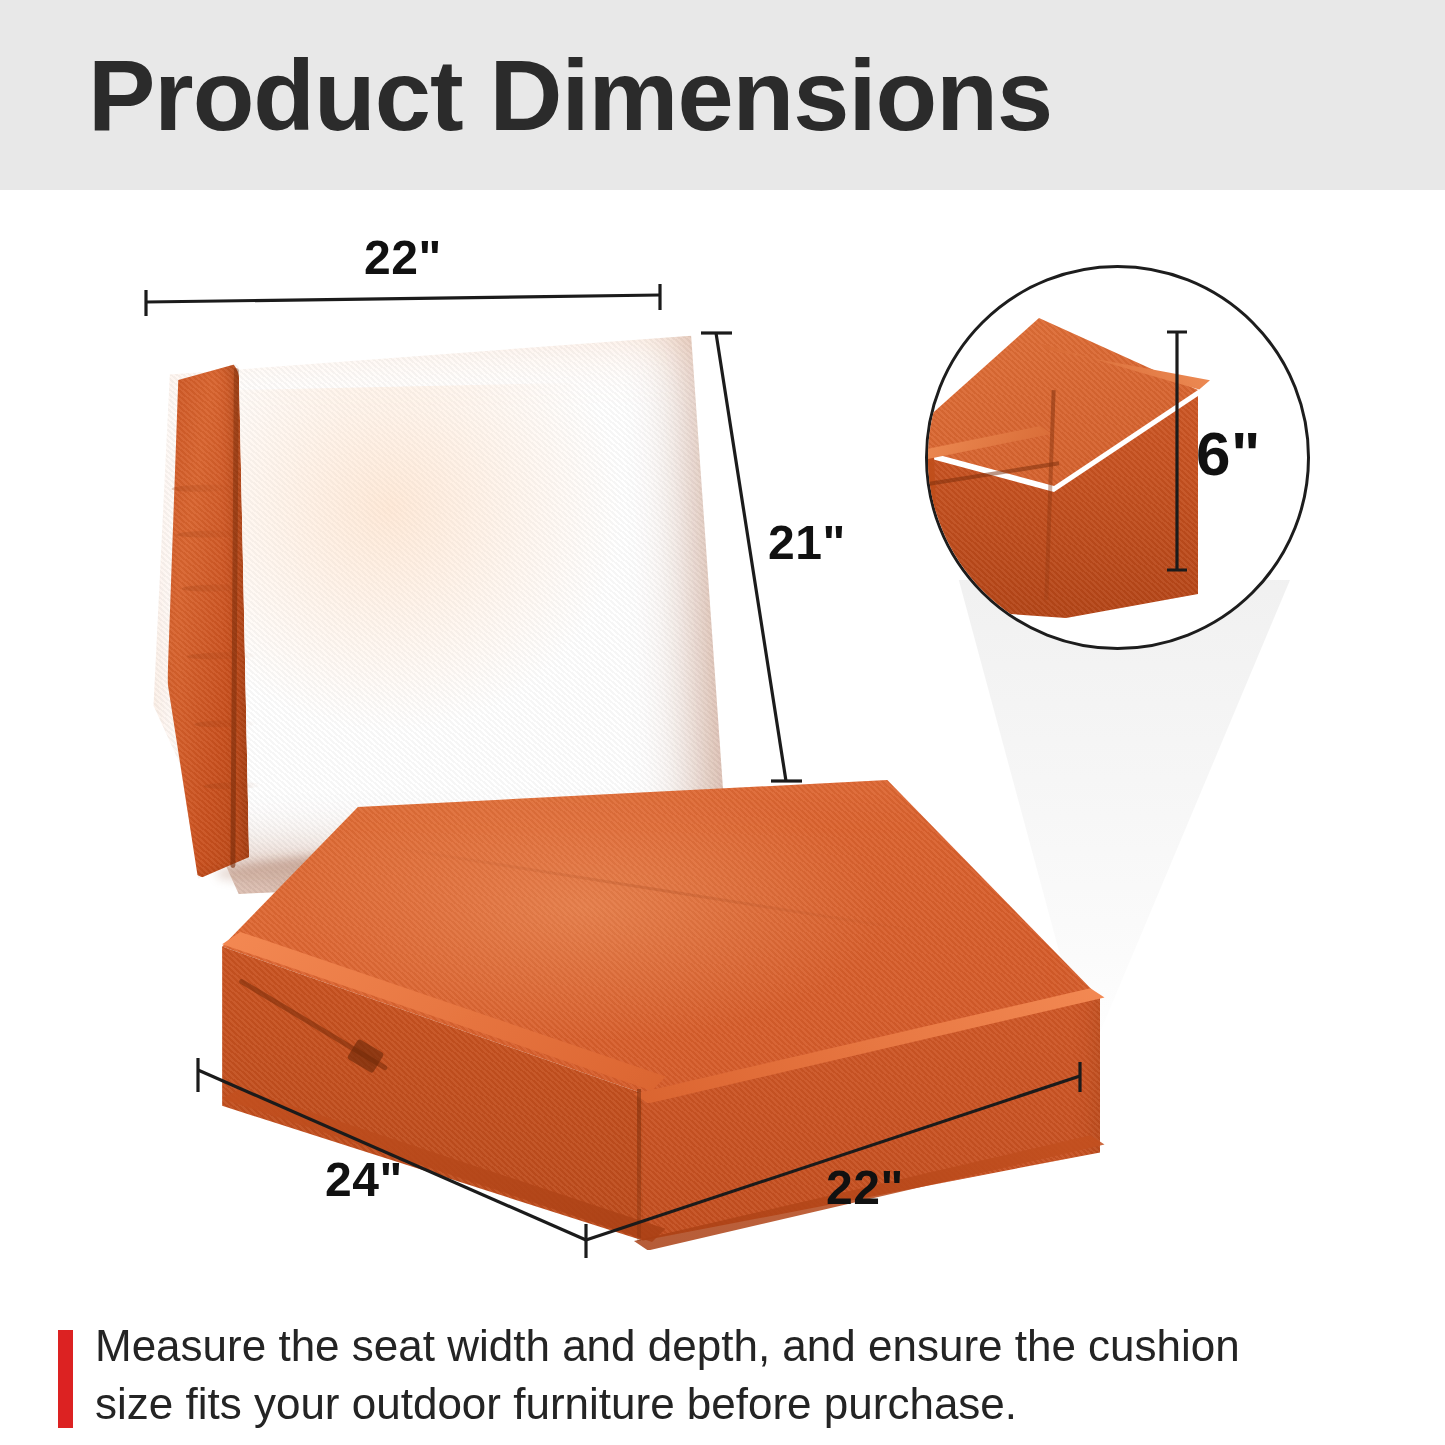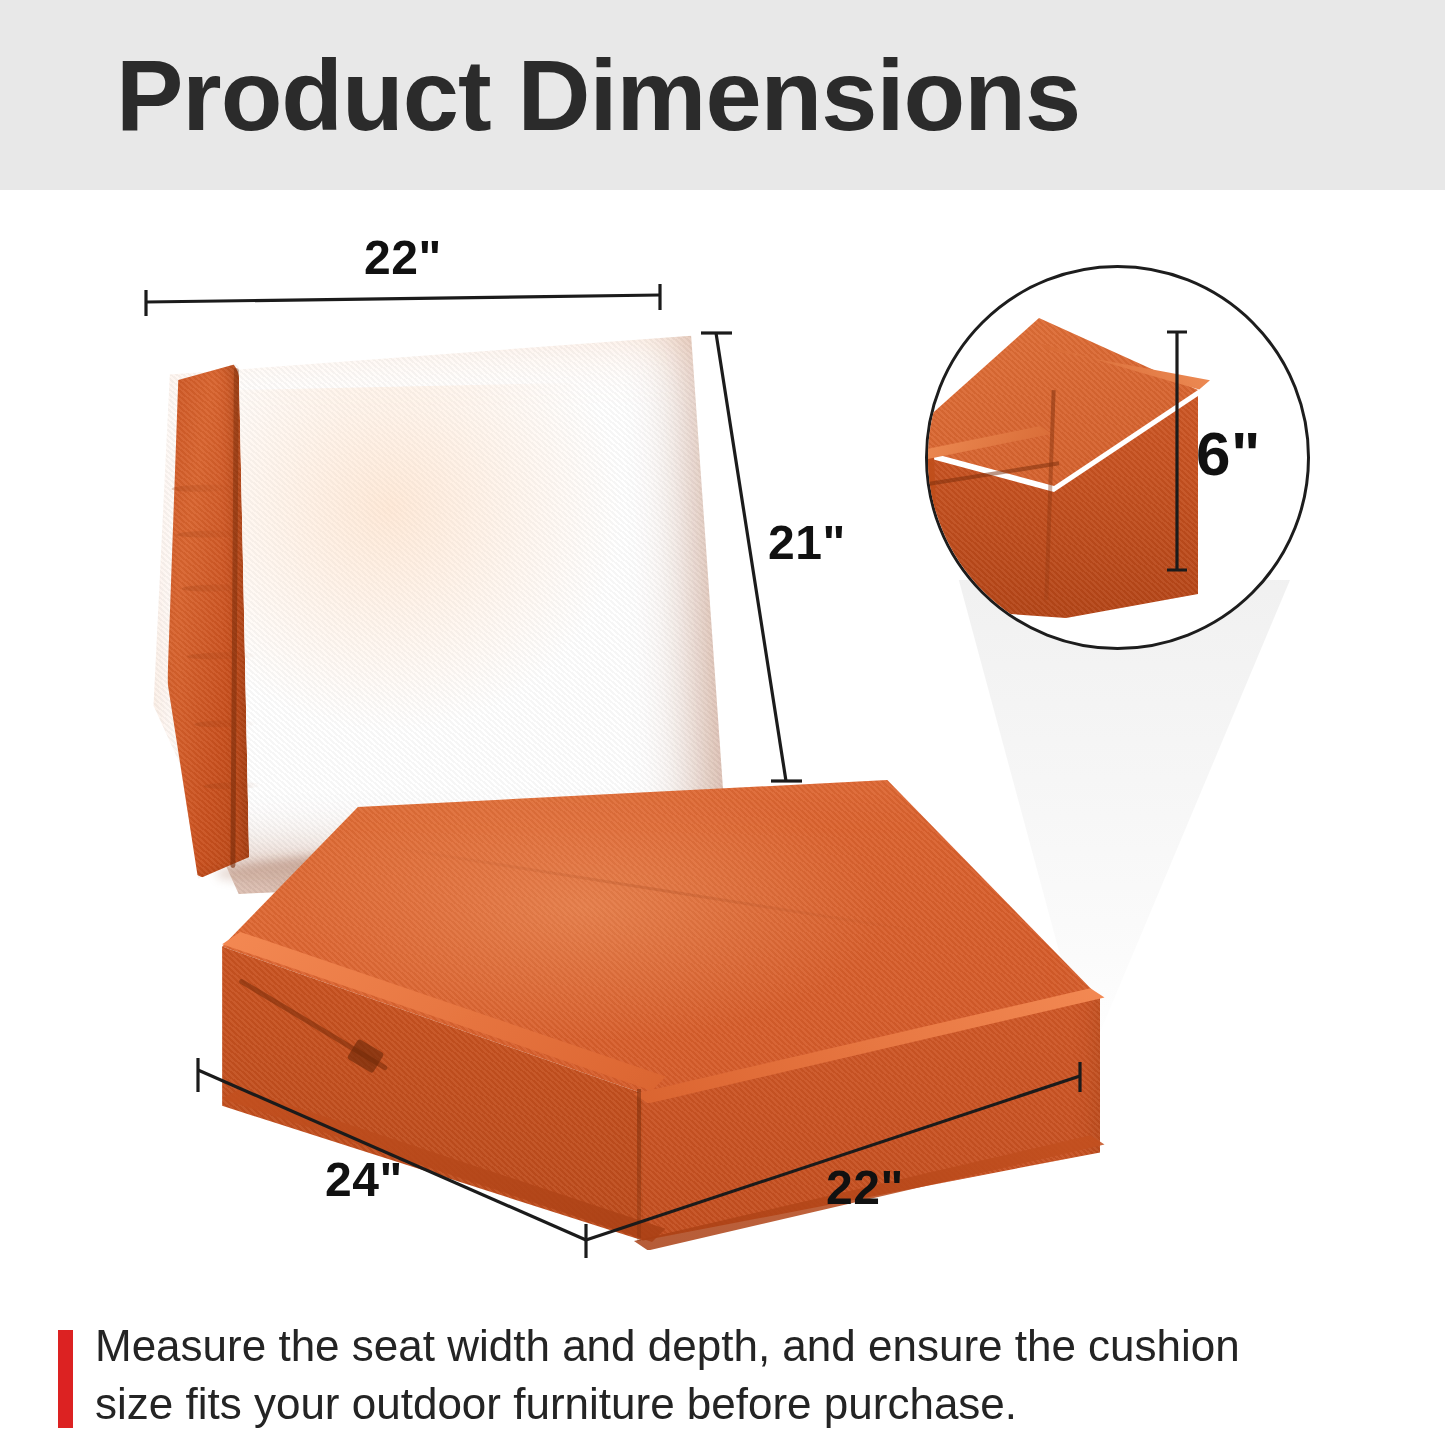--- a/index.html
+++ b/index.html
@@ -21,21 +21,21 @@
     position:absolute; left:0; top:0;
     width:1445px; height:190px;
     background:#e8e8e8;
     display:flex; align-items:center;
   }
   #header-title{
     font-size:101px;
     font-weight:bold;
     color:#2b2b2b;
     letter-spacing:-1px;
-    margin-left:116px;
+    margin-left:88px;
     line-height:1;
     white-space:nowrap;
   }
 
   
   #stage{
     position:absolute; left:0; top:190px;
     width:1445px; height:1105px;
     background:#ffffff;
     overflow:hidden;

